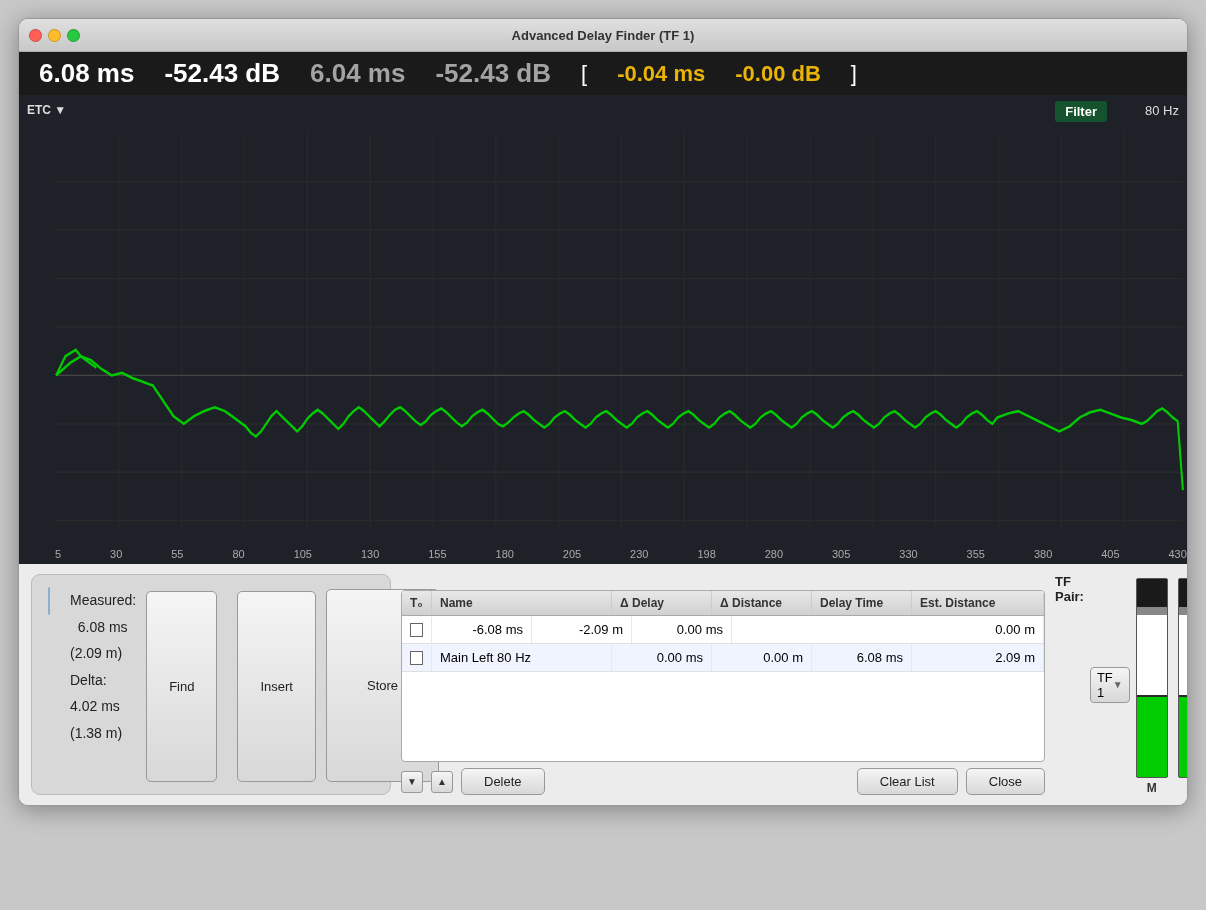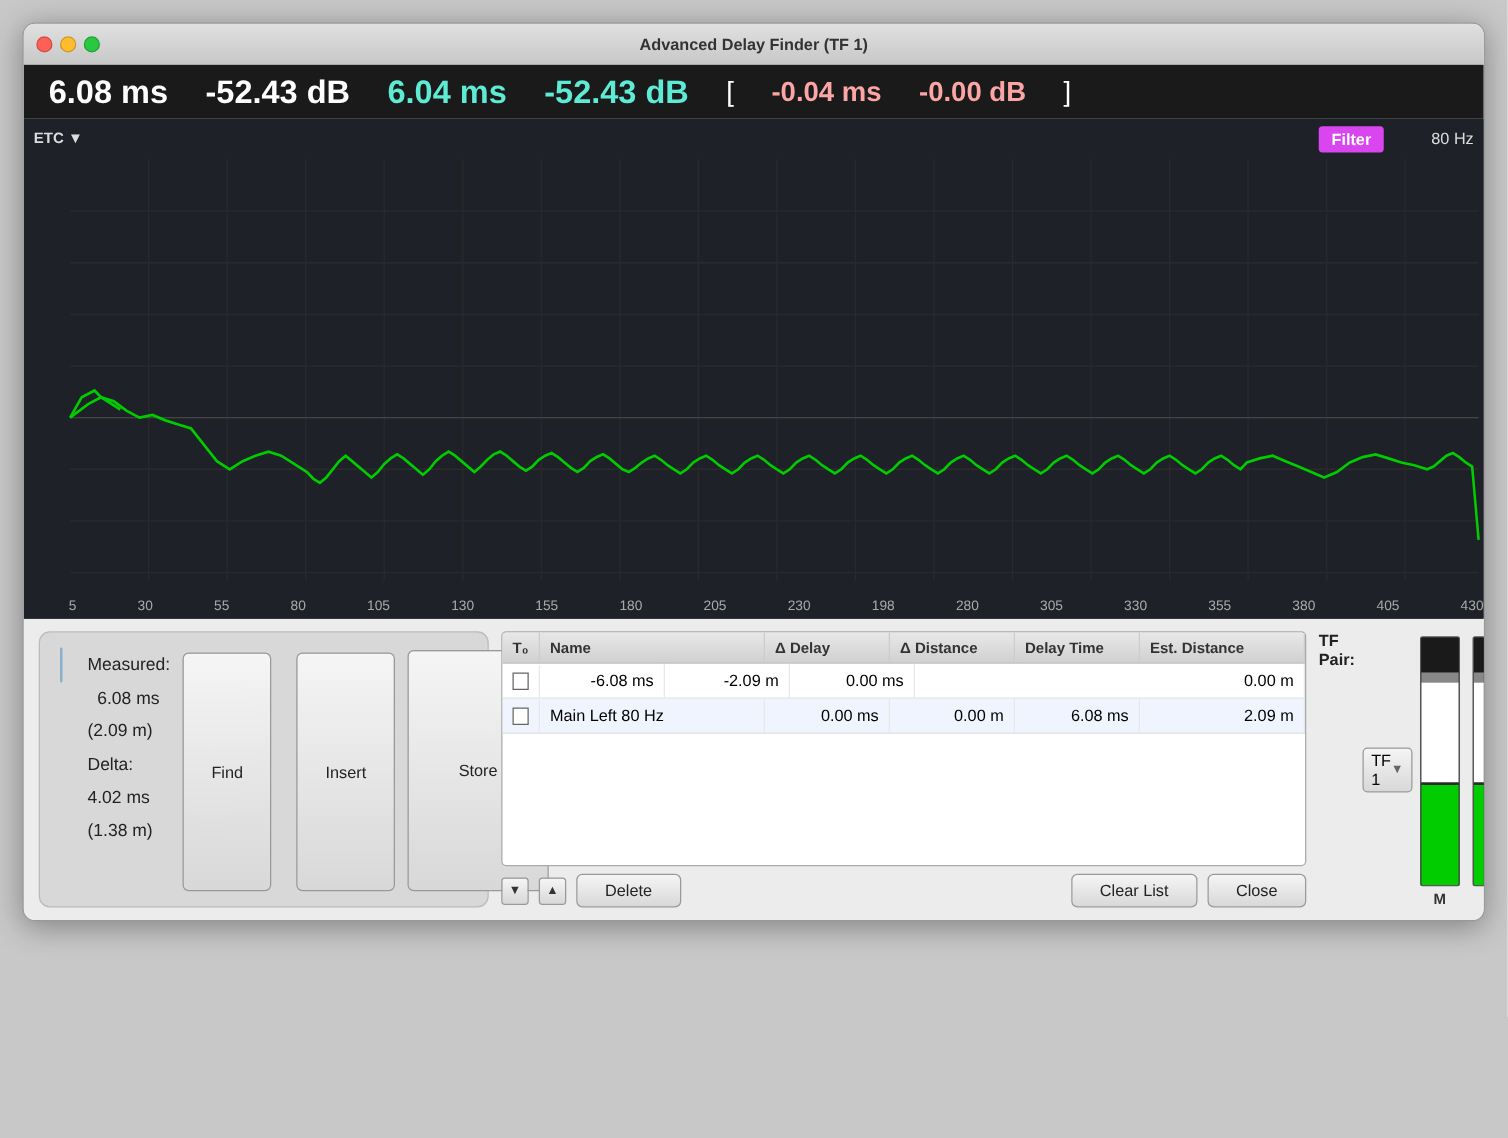--- a/index.html
+++ b/index.html
@@ -36,37 +36,37 @@
     .title-text {
       position: absolute; left: 50%; transform: translateX(-50%);
       font-size: 13px; font-weight: 600; color: #333;
     }
     .metrics-bar {
       background: #1a1a1a;
       padding: 6px 20px;
       display: flex; align-items: center; gap: 30px;
     }
     .metric-white { color: #ffffff; font-size: 26px; font-weight: 700; }
-    .metric-white-sm { color: #fca5a5; font-size: 22px; font-weight: 700; }
-    .metric-green { color: #5eead4; font-size: 26px; font-weight: 700; }
+    .metric-white-sm { color: #eab308; font-size: 22px; font-weight: 700; }
+    .metric-green { color: #a3a3a3; font-size: 26px; font-weight: 700; }
     .metric-bracket { color: #ffffff; font-size: 22px; font-weight: 400; }
     .chart-area {
       background: #1e2228;
       margin: 0;
       padding: 0;
       position: relative;
-      height: 400px;
+      height: 469px;
     }
     .chart-label-etc {
       position: absolute; top: 8px; left: 8px;
       color: #ddd; font-size: 12px; font-weight: 600;
     }
     .chart-filter-btn {
       position: absolute; top: 6px; right: 80px;
-      background: #d946ef; color: white; border: none;
+      background: #14532d; color: white; border: none;
       padding: 3px 10px; font-size: 13px; font-weight: 600; cursor: pointer;
       border-radius: 3px;
     }
     .chart-hz {
       position: absolute; top: 8px; right: 8px;
       color: #ddd; font-size: 13px;
     }
     .bottom-section {
       display: flex; gap: 0;
       padding: 10px 12px;
@@ -104,20 +104,21 @@
       flex: 1;
       margin-left: 10px;
       display: flex; flex-direction: column;
     }
     .table-container {
       flex: 1;
       border: 1px solid #aaa;
       background: #fff;
       border-radius: 4px;
       overflow: hidden;
+      margin-top: 16px;
     }
     .table-header {
       display: flex;
       background: linear-gradient(to bottom, #e8e8e8, #d0d0d0);
       border-bottom: 1px solid #aaa;
       font-size: 12px; font-weight: 600; color: #333;
     }
     .th { padding: 5px 8px; border-right: 1px solid #ccc; }
     .th-to { width: 30px; min-width: 30px; }
     .th-name { width: 180px; min-width: 180px; }

